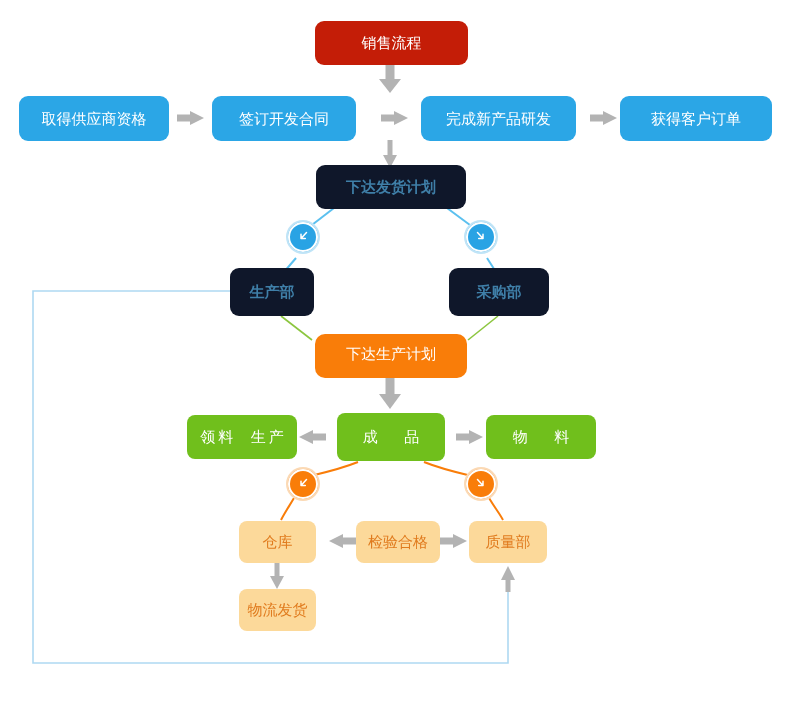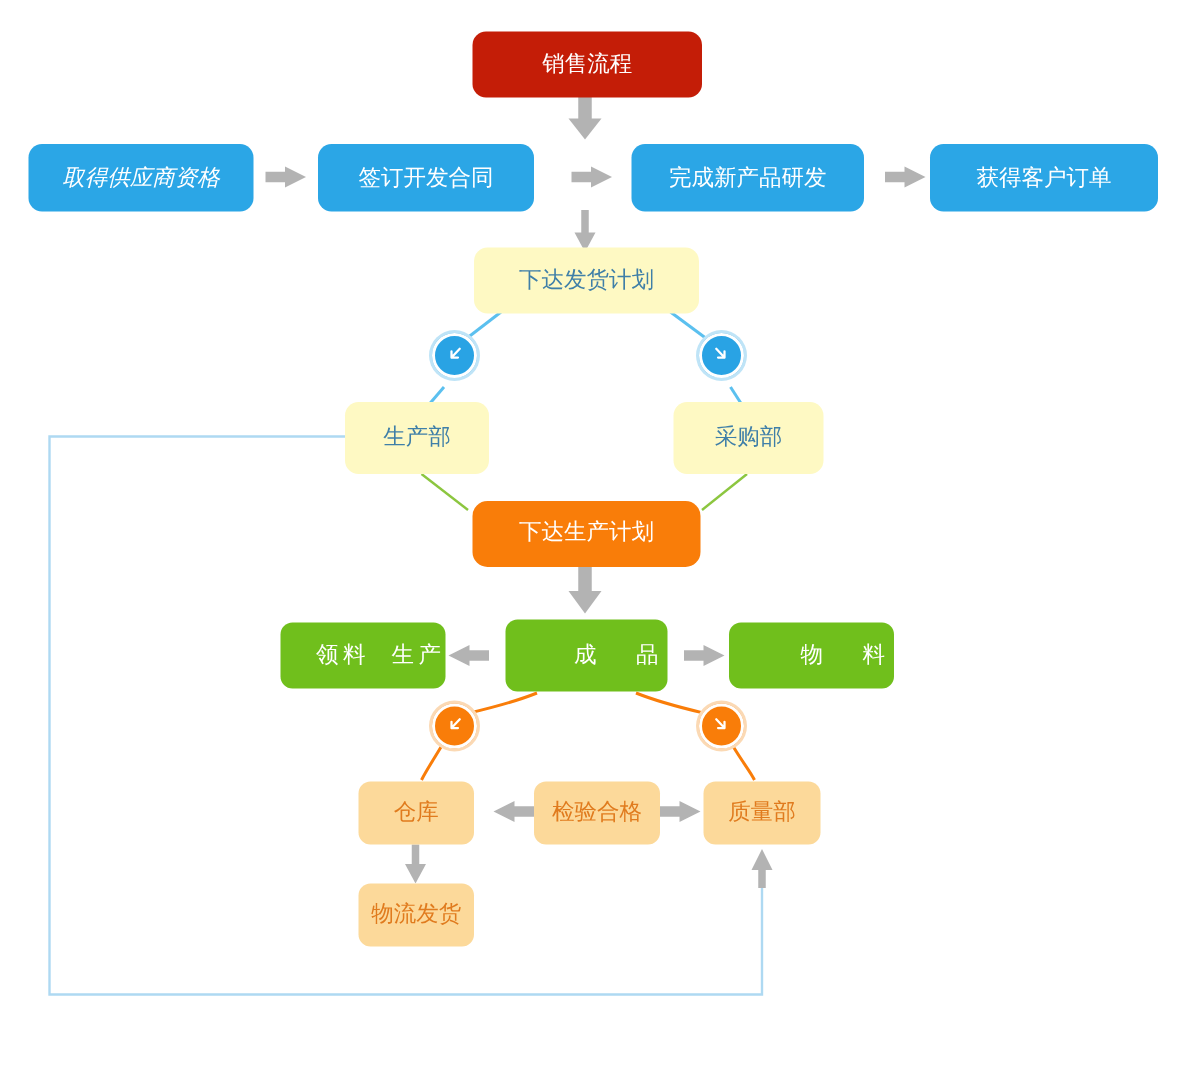--- a/index.html
+++ b/index.html
@@ -33,34 +33,34 @@
     color: #ffffff;
     border-radius: 9px;
   }
   .n-blue {
     background: linear-gradient(180deg,#2fa8e8 0%,#29a3e4 100%);
     background: #2ba6e6;
     color: #ffffff;
     border-radius: 9px;
   }
   .n-lightblue {
-    background: #fef9c3;
+    background: #0f172a;
     color: #3f7fa8;
     border-radius: 9px;
+    font-weight: bold;
   }
   .n-orange {
     background: #f97d09;
     color: #ffffff;
     border-radius: 10px;
   }
   .n-green {
     background: #70bf1c;
     color: #ffffff;
     border-radius: 8px;
-    justify-content: flex-end;
   }
   .n-peach {
     background: #fcd99a;
     color: #e07b1e;
     border-radius: 8px;
   }
   .spaced { letter-spacing: 6px; text-indent: 6px; }
   .spaced2 { letter-spacing: 3px; text-indent: 3px; }
 
   
@@ -171,21 +171,21 @@
     <g>
       <path d="M508,592 L508,578" stroke="#b3b3b3" stroke-width="5" fill="none"></path>
       <path d="M501,580 L508,566 L515,580 Z" fill="#b3b3b3"></path>
     </g>
   </svg>
 
   <div class="node n-red" style="left:315px; top:21px; width:153px; height:44px;">
     <span>销售流程</span>
   </div>
 
-  <div class="node n-blue" style="left:19px; top:96px; width:150px; height:45px;font-style:italic;">
+  <div class="node n-blue" style="left:19px; top:96px; width:150px; height:45px;">
     <span>取得供应商资格</span>
   </div>
 
   <div class="node n-blue" style="left:212px; top:96px; width:144px; height:45px;">
     <span>签订开发合同</span>
   </div>
 
   <div class="node n-blue" style="left:421px; top:96px; width:155px; height:45px;">
     <span>完成新产品研发</span>
   </div>
@@ -205,21 +205,21 @@
     </svg>
   </div>
 
   <div class="circ circ-blue" style="left:466px; top:222px;">
     <span class="ring"></span>
     <svg width="16" height="16" viewBox="0 0 16 16">
       <path d="M4.5,3.5 L10,9.4 M10,9.4 L10,5.2 M10,9.4 L5.7,9.4" stroke="#ffffff" stroke-width="1.5" fill="none" stroke-linecap="round"></path>
     </svg>
   </div>
 
-  <div class="node n-lightblue" style="left:230px; top:268px; width:96px; height:48px;">
+  <div class="node n-lightblue" style="left:230px; top:268px; width:84px; height:48px;">
     <span>生产部</span>
   </div>
 
   <div class="node n-lightblue" style="left:449px; top:268px; width:100px; height:48px;">
     <span>采购部</span>
   </div>
 
   <div class="node n-orange" style="left:315px; top:334px; width:152px; height:44px;font-family:Liberation Mono, monospace;">
     <span>下达生产计划</span>
   </div>

